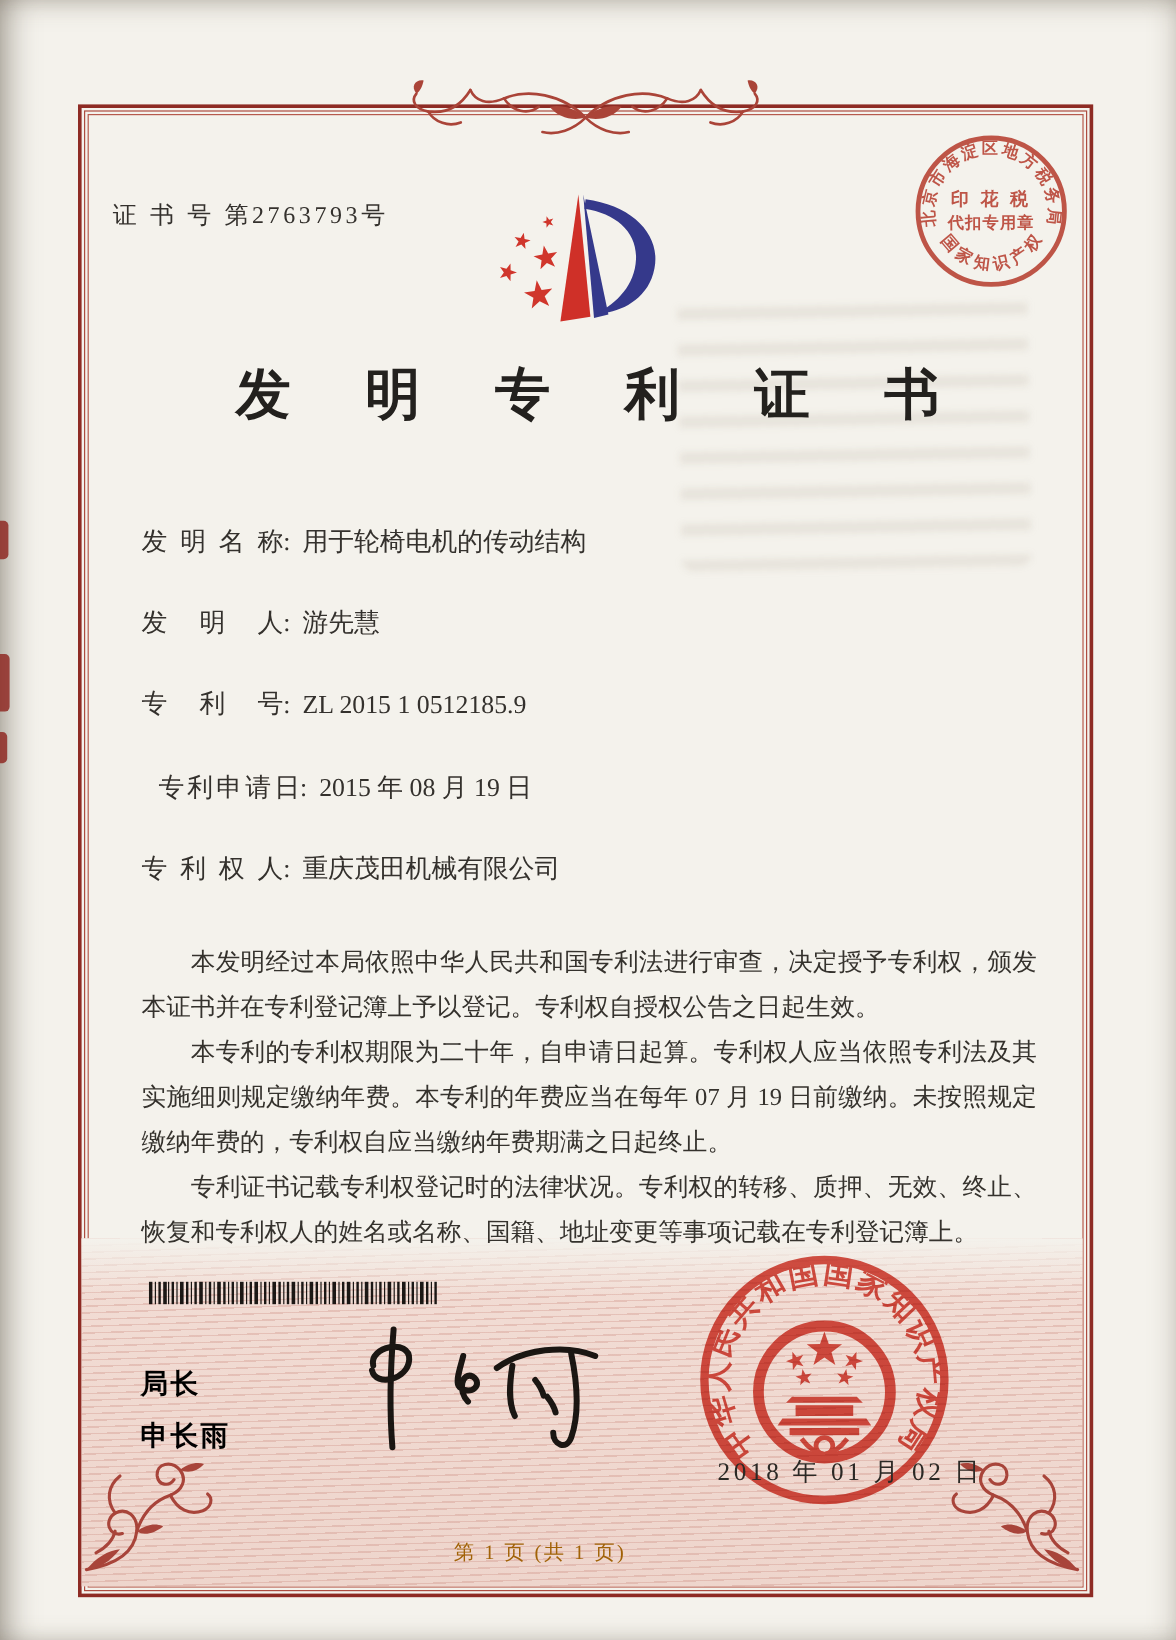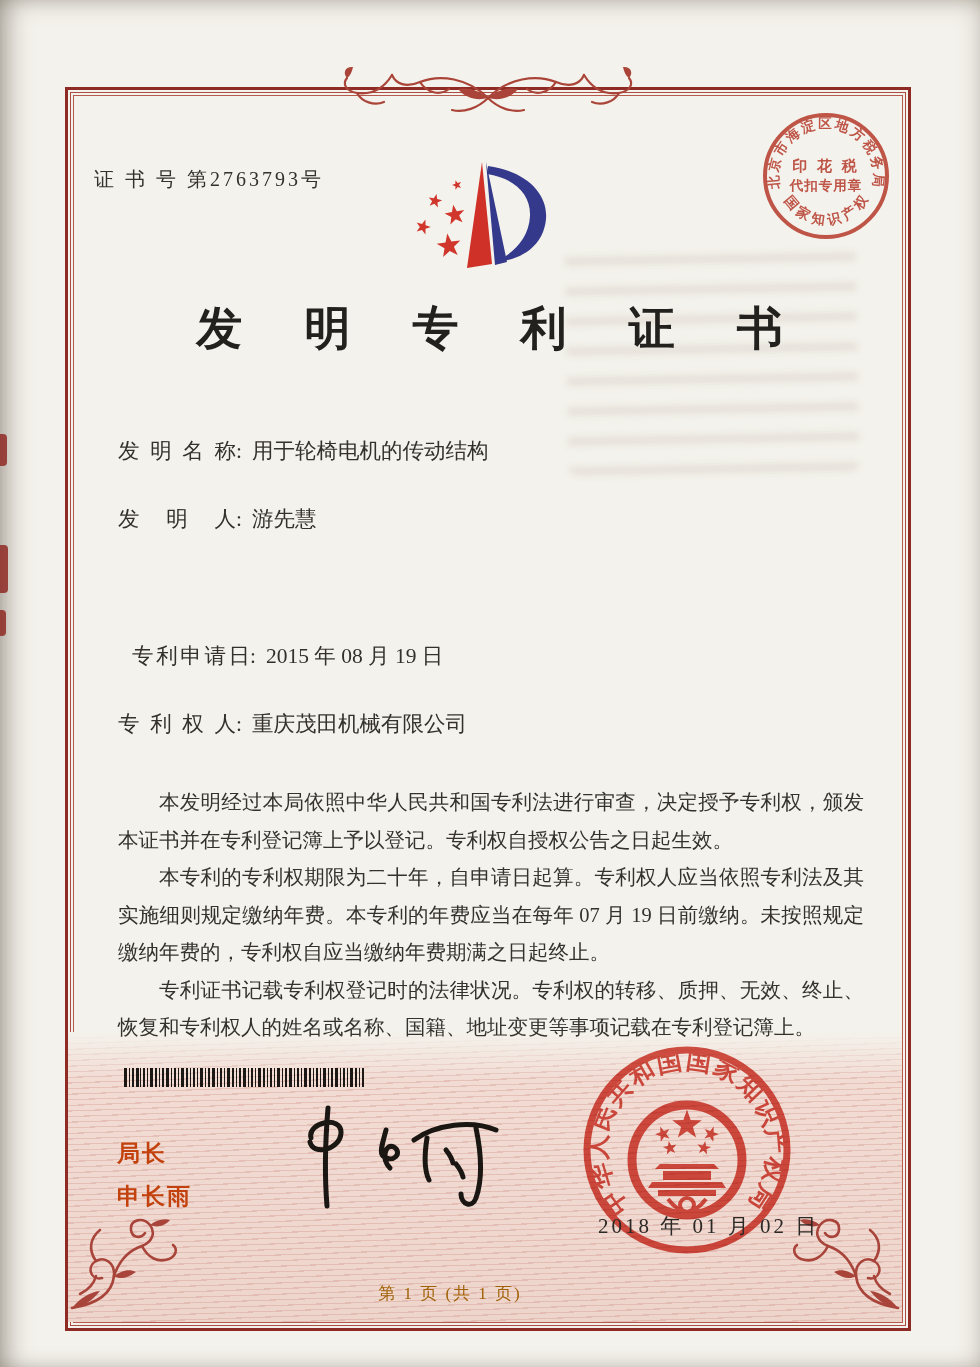--- a/index.html
+++ b/index.html
@@ -35,21 +35,21 @@
   .certno{position:absolute;left:94px;top:166px;font-size:20px;letter-spacing:3px;color:#34312d;}
   .title{position:absolute;left:76px;top:298px;width:840px;text-align:center;
     font-size:46px;font-weight:600;letter-spacing:.55em;padding-left:.27em;box-sizing:border-box;color:#23211e;}
   .field{position:absolute;left:118px;font-size:21.5px;color:#34312d;white-space:nowrap;}
   .field .lbl{display:inline-block;width:118px;text-align:justify;text-align-last:justify;vertical-align:bottom;}
   .field .cl{margin-right:10px;}
   .paras{position:absolute;left:118px;top:784px;width:746px;font-size:20.5px;line-height:37.5px;
     text-align:justify;color:#35322d;}
   .paras p{margin:0;text-indent:2em;}
   .signer{position:absolute;left:117px;font-family:Liberation Sans, sans-serif;
-    font-size:23px;font-weight:600;color:#c2410c;letter-spacing:2px;}
+    font-size:23px;font-weight:600;color:#000000;letter-spacing:2px;}
   .sig-svg{position:absolute;left:266px;top:1102px;mix-blend-mode:multiply;}
   .seal-svg{position:absolute;left:572px;top:1037px;mix-blend-mode:multiply;opacity:.93;}
   .stamp-svg{position:absolute;left:758px;top:108px;mix-blend-mode:multiply;opacity:.92;}
   .seal-date{position:absolute;left:598px;top:1212px;font-size:21px;letter-spacing:3px;color:#2b2925;z-index:6;}
   .barcode{position:absolute;left:124px;top:1068px;mix-blend-mode:multiply;}
   .footer{position:absolute;left:330px;top:1282px;width:240px;text-align:center;
     font-size:17px;letter-spacing:2px;color:#a16207;}
   .logo-svg{position:absolute;left:402px;top:156px;}
   svg{display:block;}
 </style>
@@ -147,20 +147,23 @@
     <text x="68" y="82" text-anchor="middle" font-size="13.5" font-weight="700" fill="#c24b3e" letter-spacing="1">代扣专用章</text>
   </svg>
 
   <div class="title">发 明 专 利 证 书</div>
 
   <div class="field" style="top:436px;">
     <span class="lbl">发明名称</span><span class="cl">:</span><span>用于轮椅电机的传动结构</span>
   </div>
   <div class="field" style="top:504px;">
     <span class="lbl">发明人</span><span class="cl">:</span><span>游先慧</span>
+  </div>
+  <div class="field" style="top:571px;">
+    <span class="lbl">专利号</span><span class="cl">:</span><span>ZL 2015 1 0512185.9</span>
   </div>
   <div class="field" style="top:641px;margin-left:14px;">
     <span class="lbl">专利申请日</span><span class="cl">:</span><span>2015 年 08 月 19 日</span>
   </div>
   <div class="field" style="top:709px;">
     <span class="lbl">专利权人</span><span class="cl">:</span><span>重庆茂田机械有限公司</span>
   </div>
 
   <div class="paras">
     <p>本发明经过本局依照中华人民共和国专利法进行审查，决定授予专利权，颁发本证书并在专利登记簿上予以登记。专利权自授权公告之日起生效。</p>

